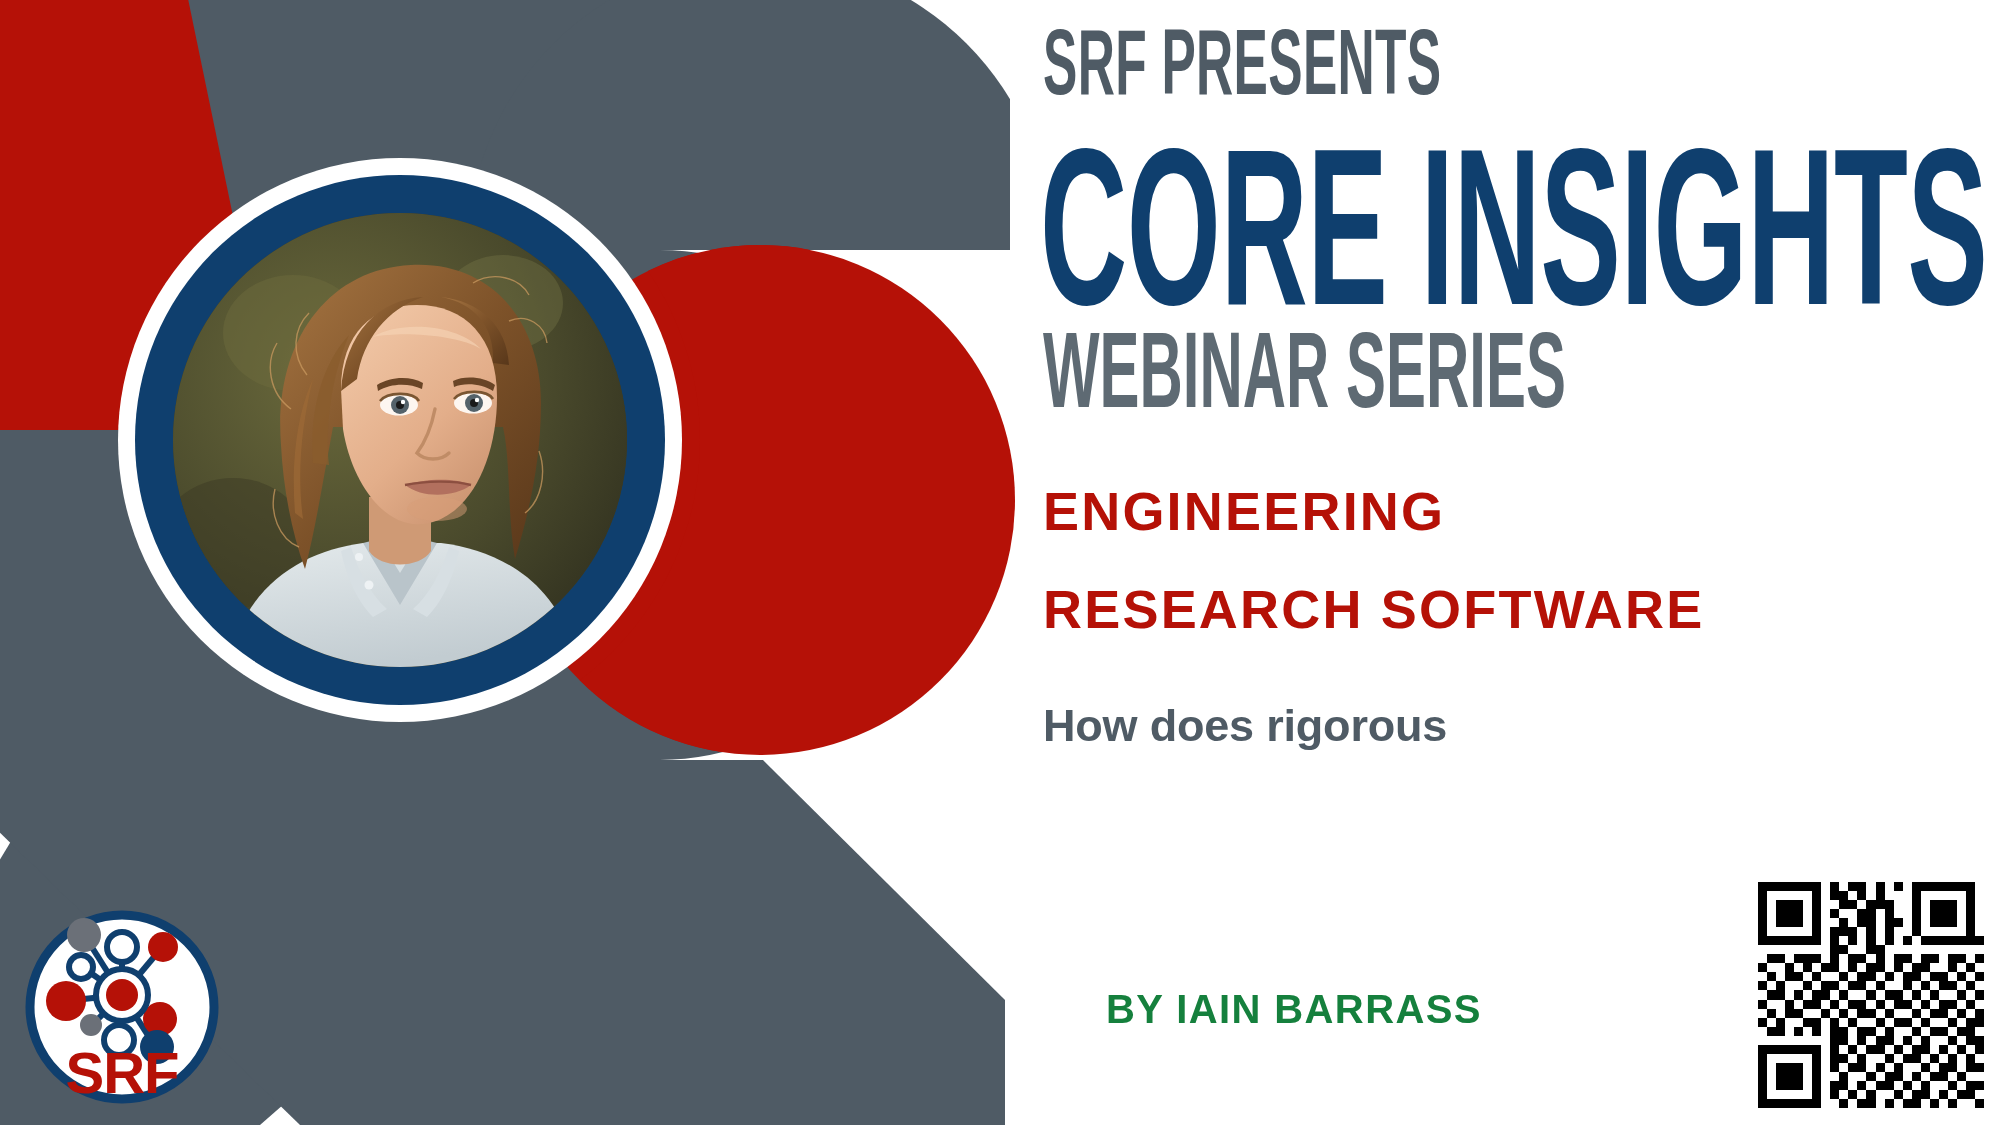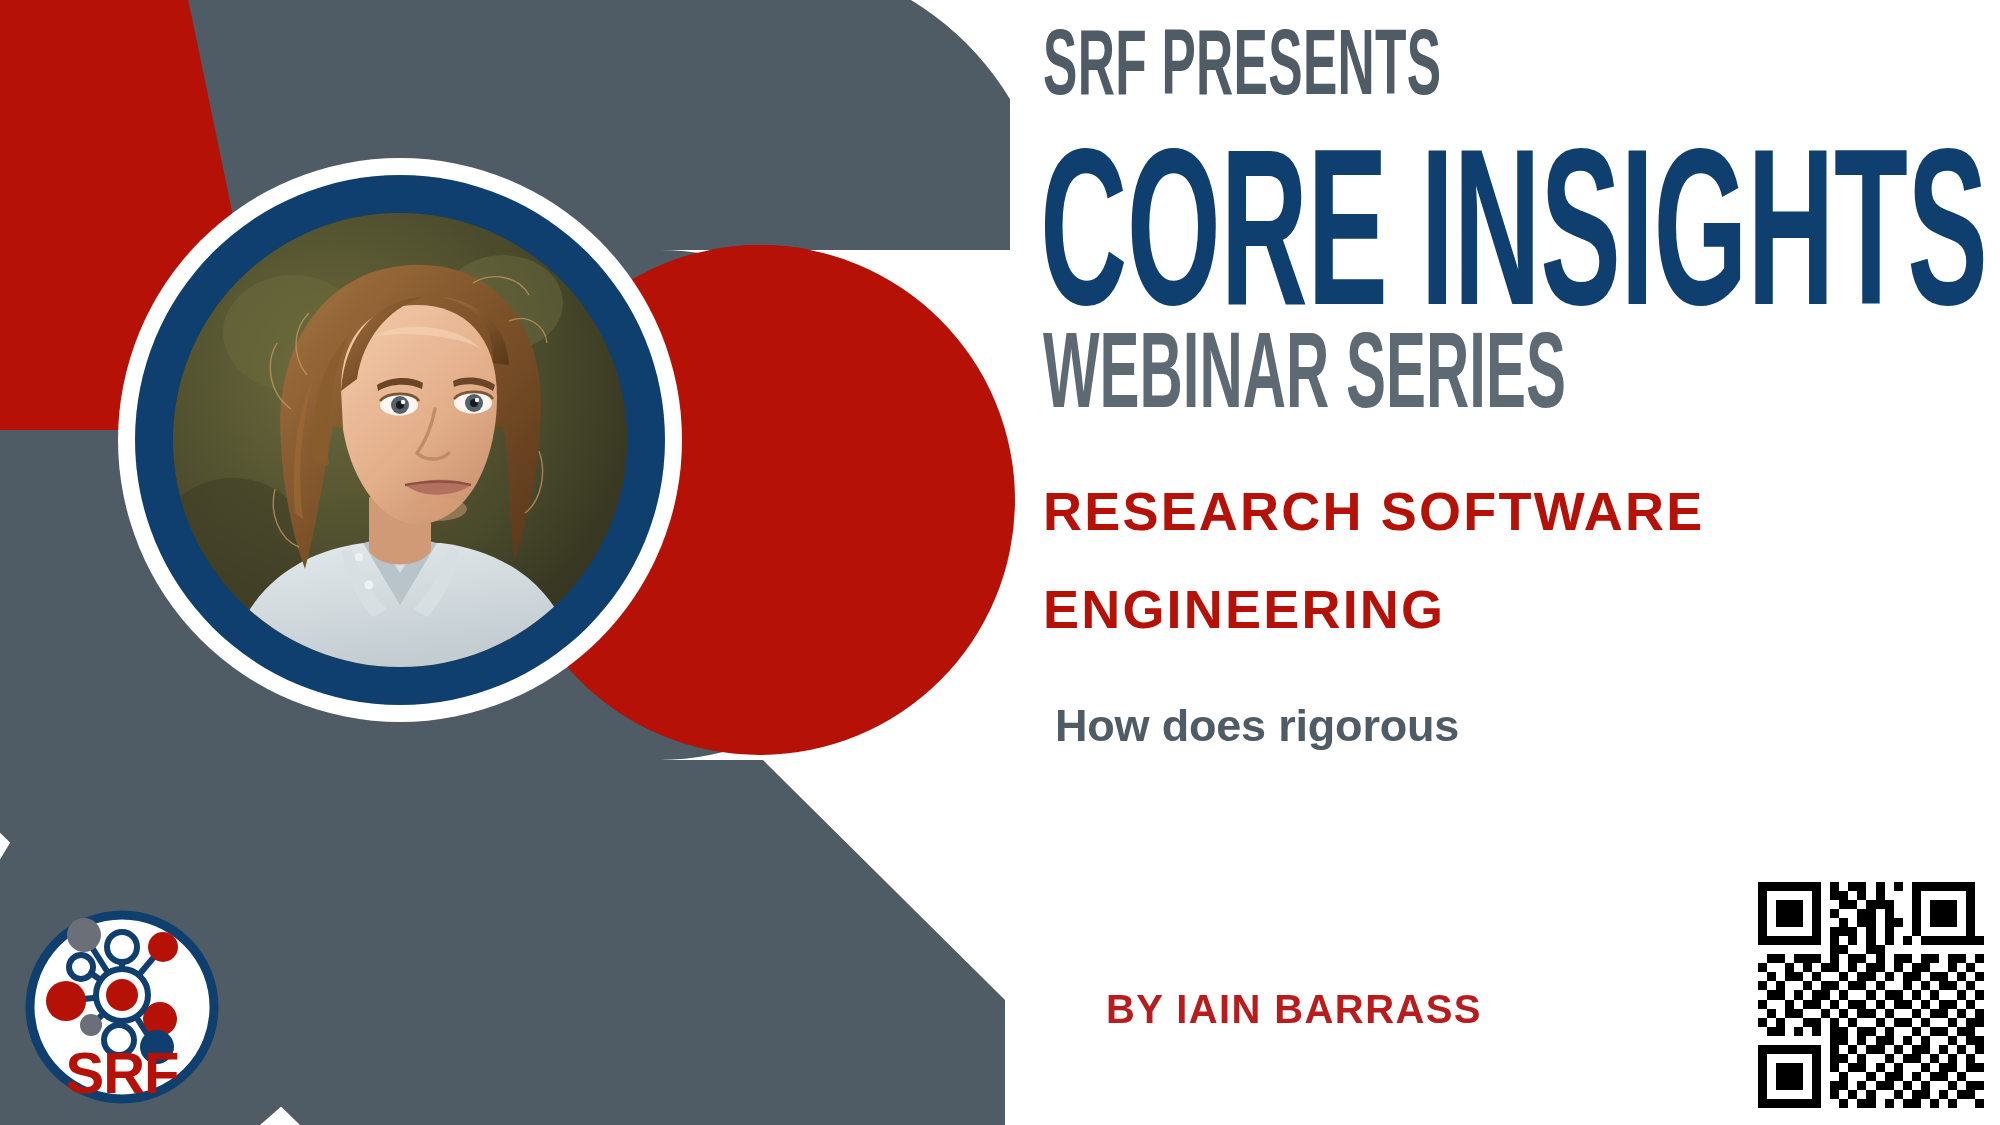--- a/index.html
+++ b/index.html
@@ -110,25 +110,25 @@
   .question{
     position:absolute;
     left:3px;top:694px;
     width:700px;
     color:#4F5B65;
     font-size:45px;
     line-height:1.44;
     font-weight:700;
     letter-spacing:-0.2px;
   }
-  .question span{display:block;margin-left:12px;}
+  .question span{display:block;}
   .byline{
     position:absolute;
     left:66px;top:987px;
-    color:#b91c1c;
+    color:#15803d;
     font-size:40px;
     font-weight:700;
     letter-spacing:1.4px;
     white-space:nowrap;
   }
 
   
   .qr{
     position:absolute;
     left:1758px;
@@ -326,22 +326,22 @@
 
   <div class="panel">
 
     <div class="kicker">SRF PRESENTS</div>
 
     <div class="title">CORE INSIGHTS</div>
 
     <div class="subkicker">WEBINAR SERIES</div>
 
     <div class="headline">
+      <span>ENGINEERING</span>
       <span>RESEARCH SOFTWARE</span>
-      <span>ENGINEERING</span>
     </div>
 
     <div class="question">
       <span>How does rigorous</span>
     </div>
 
     <div class="byline">BY IAIN BARRASS</div>
   </div>
 
   <div class="qr">

